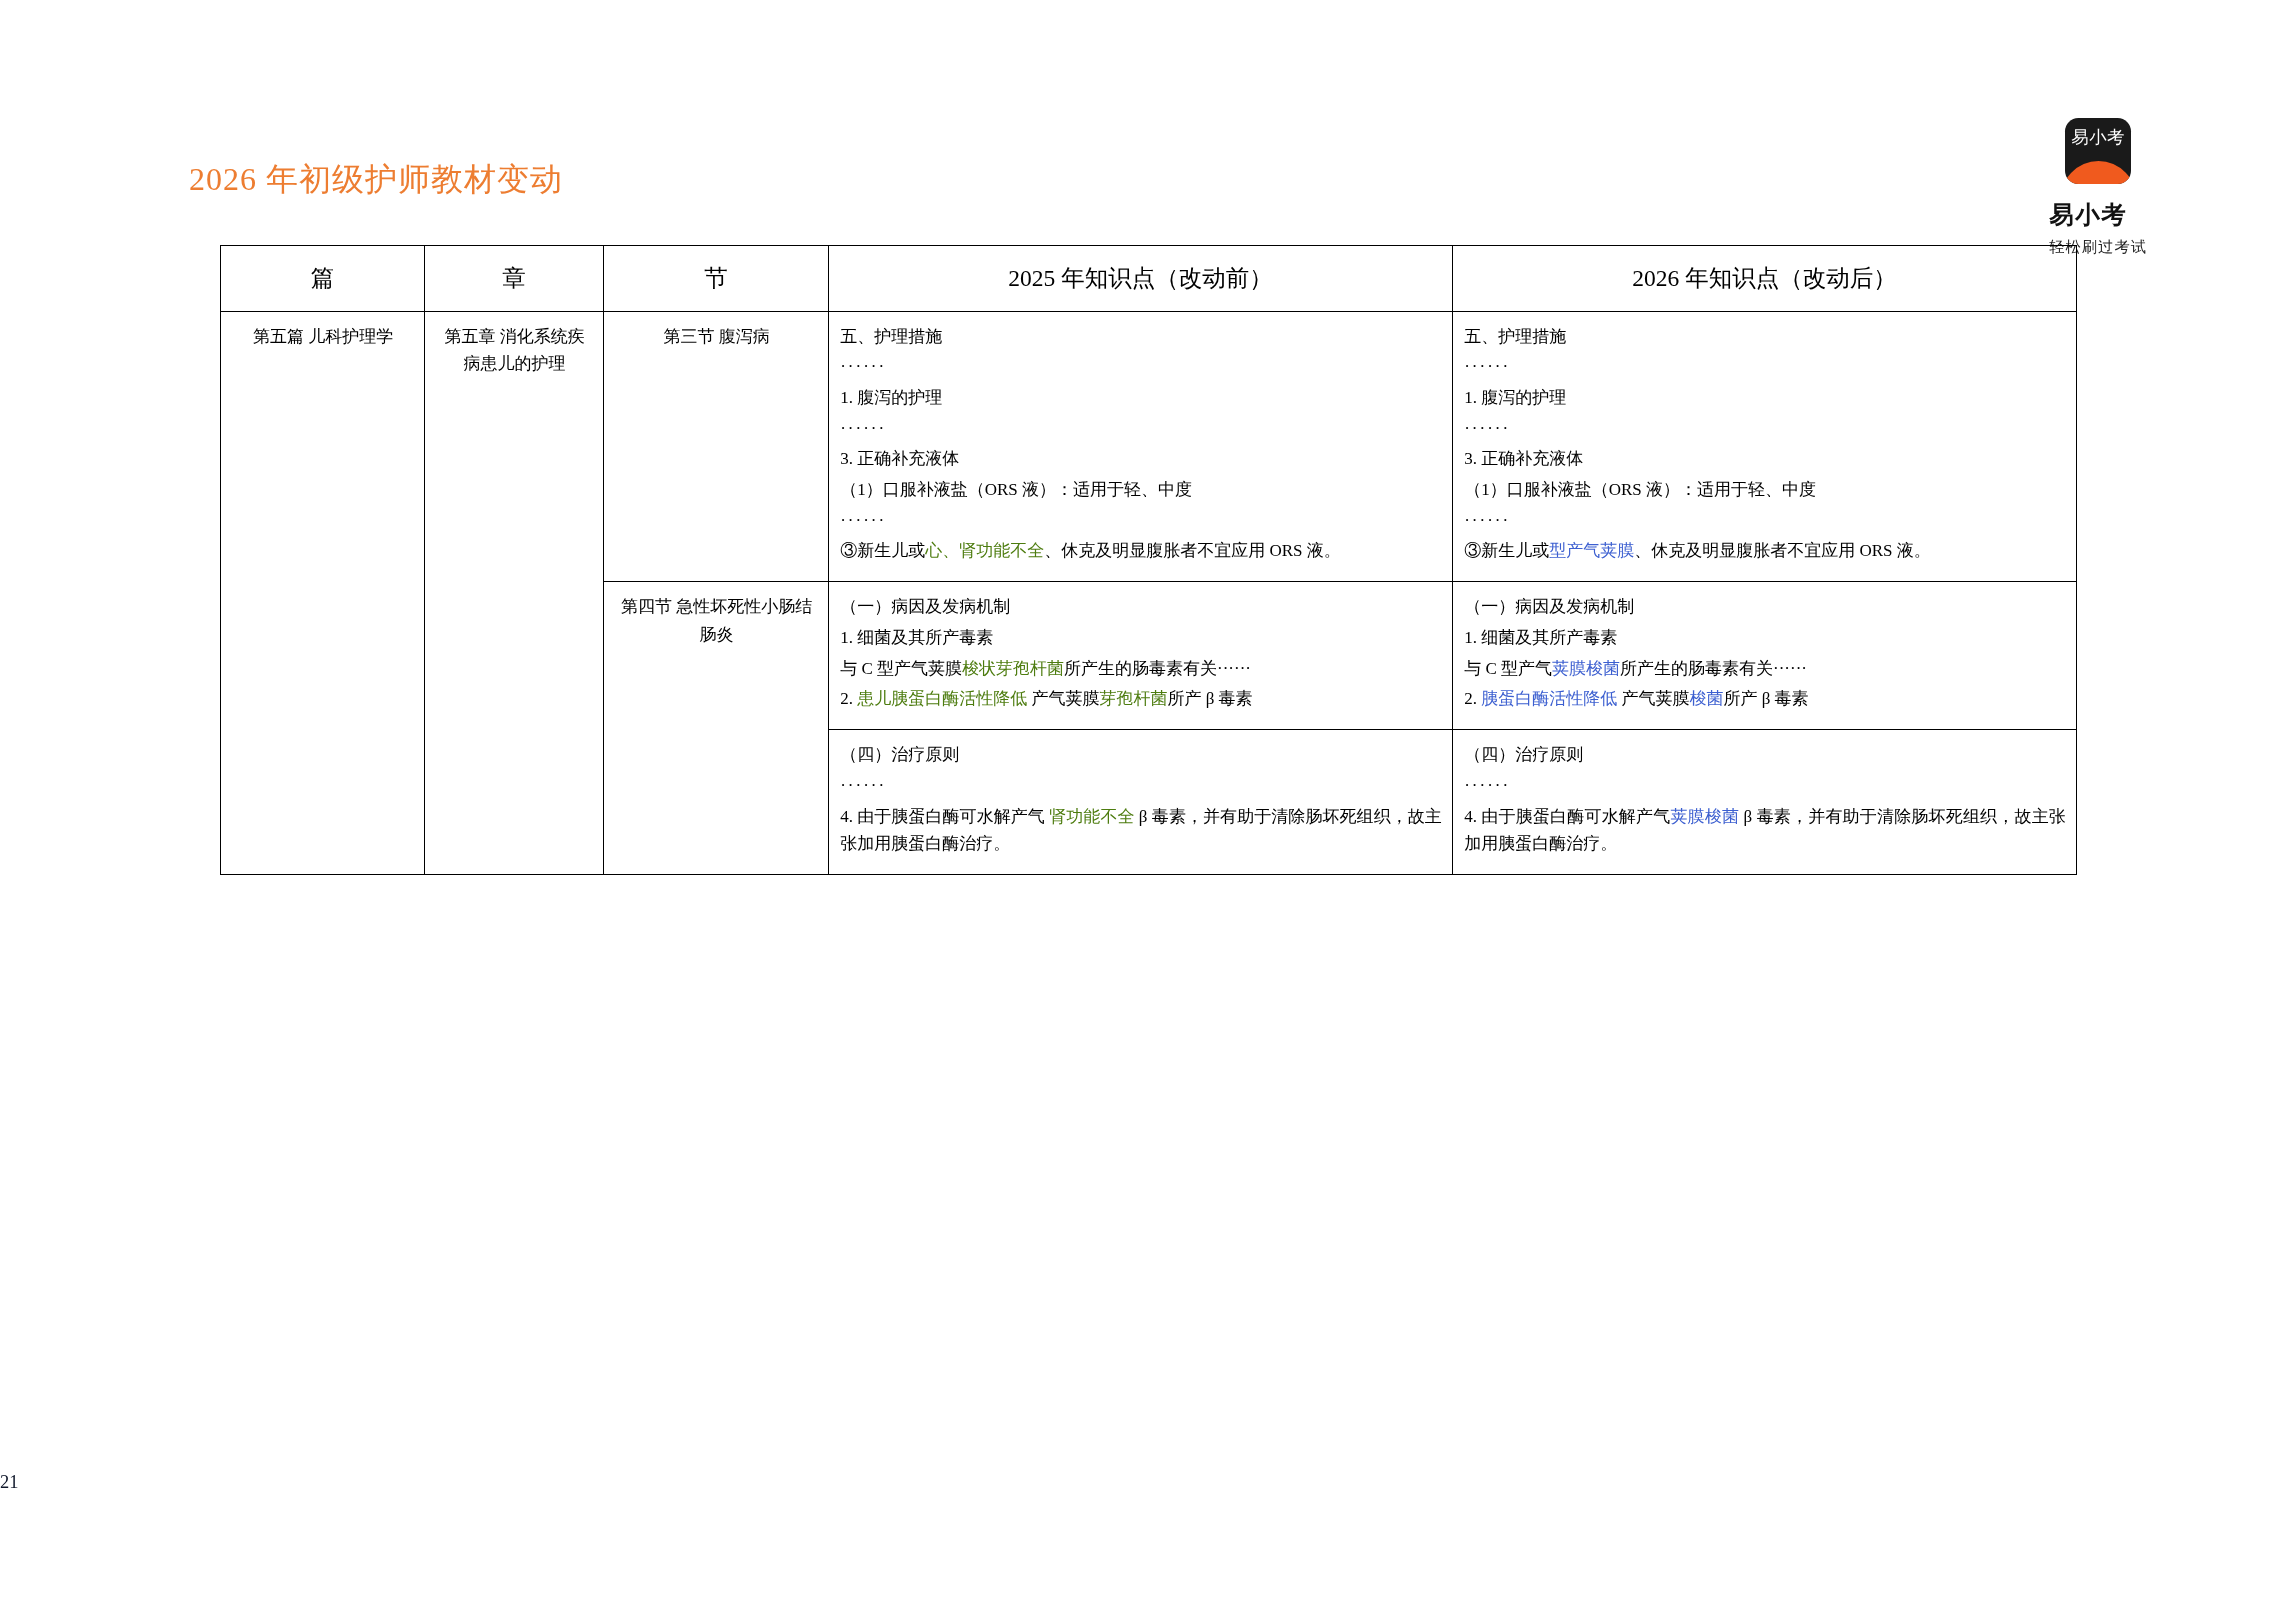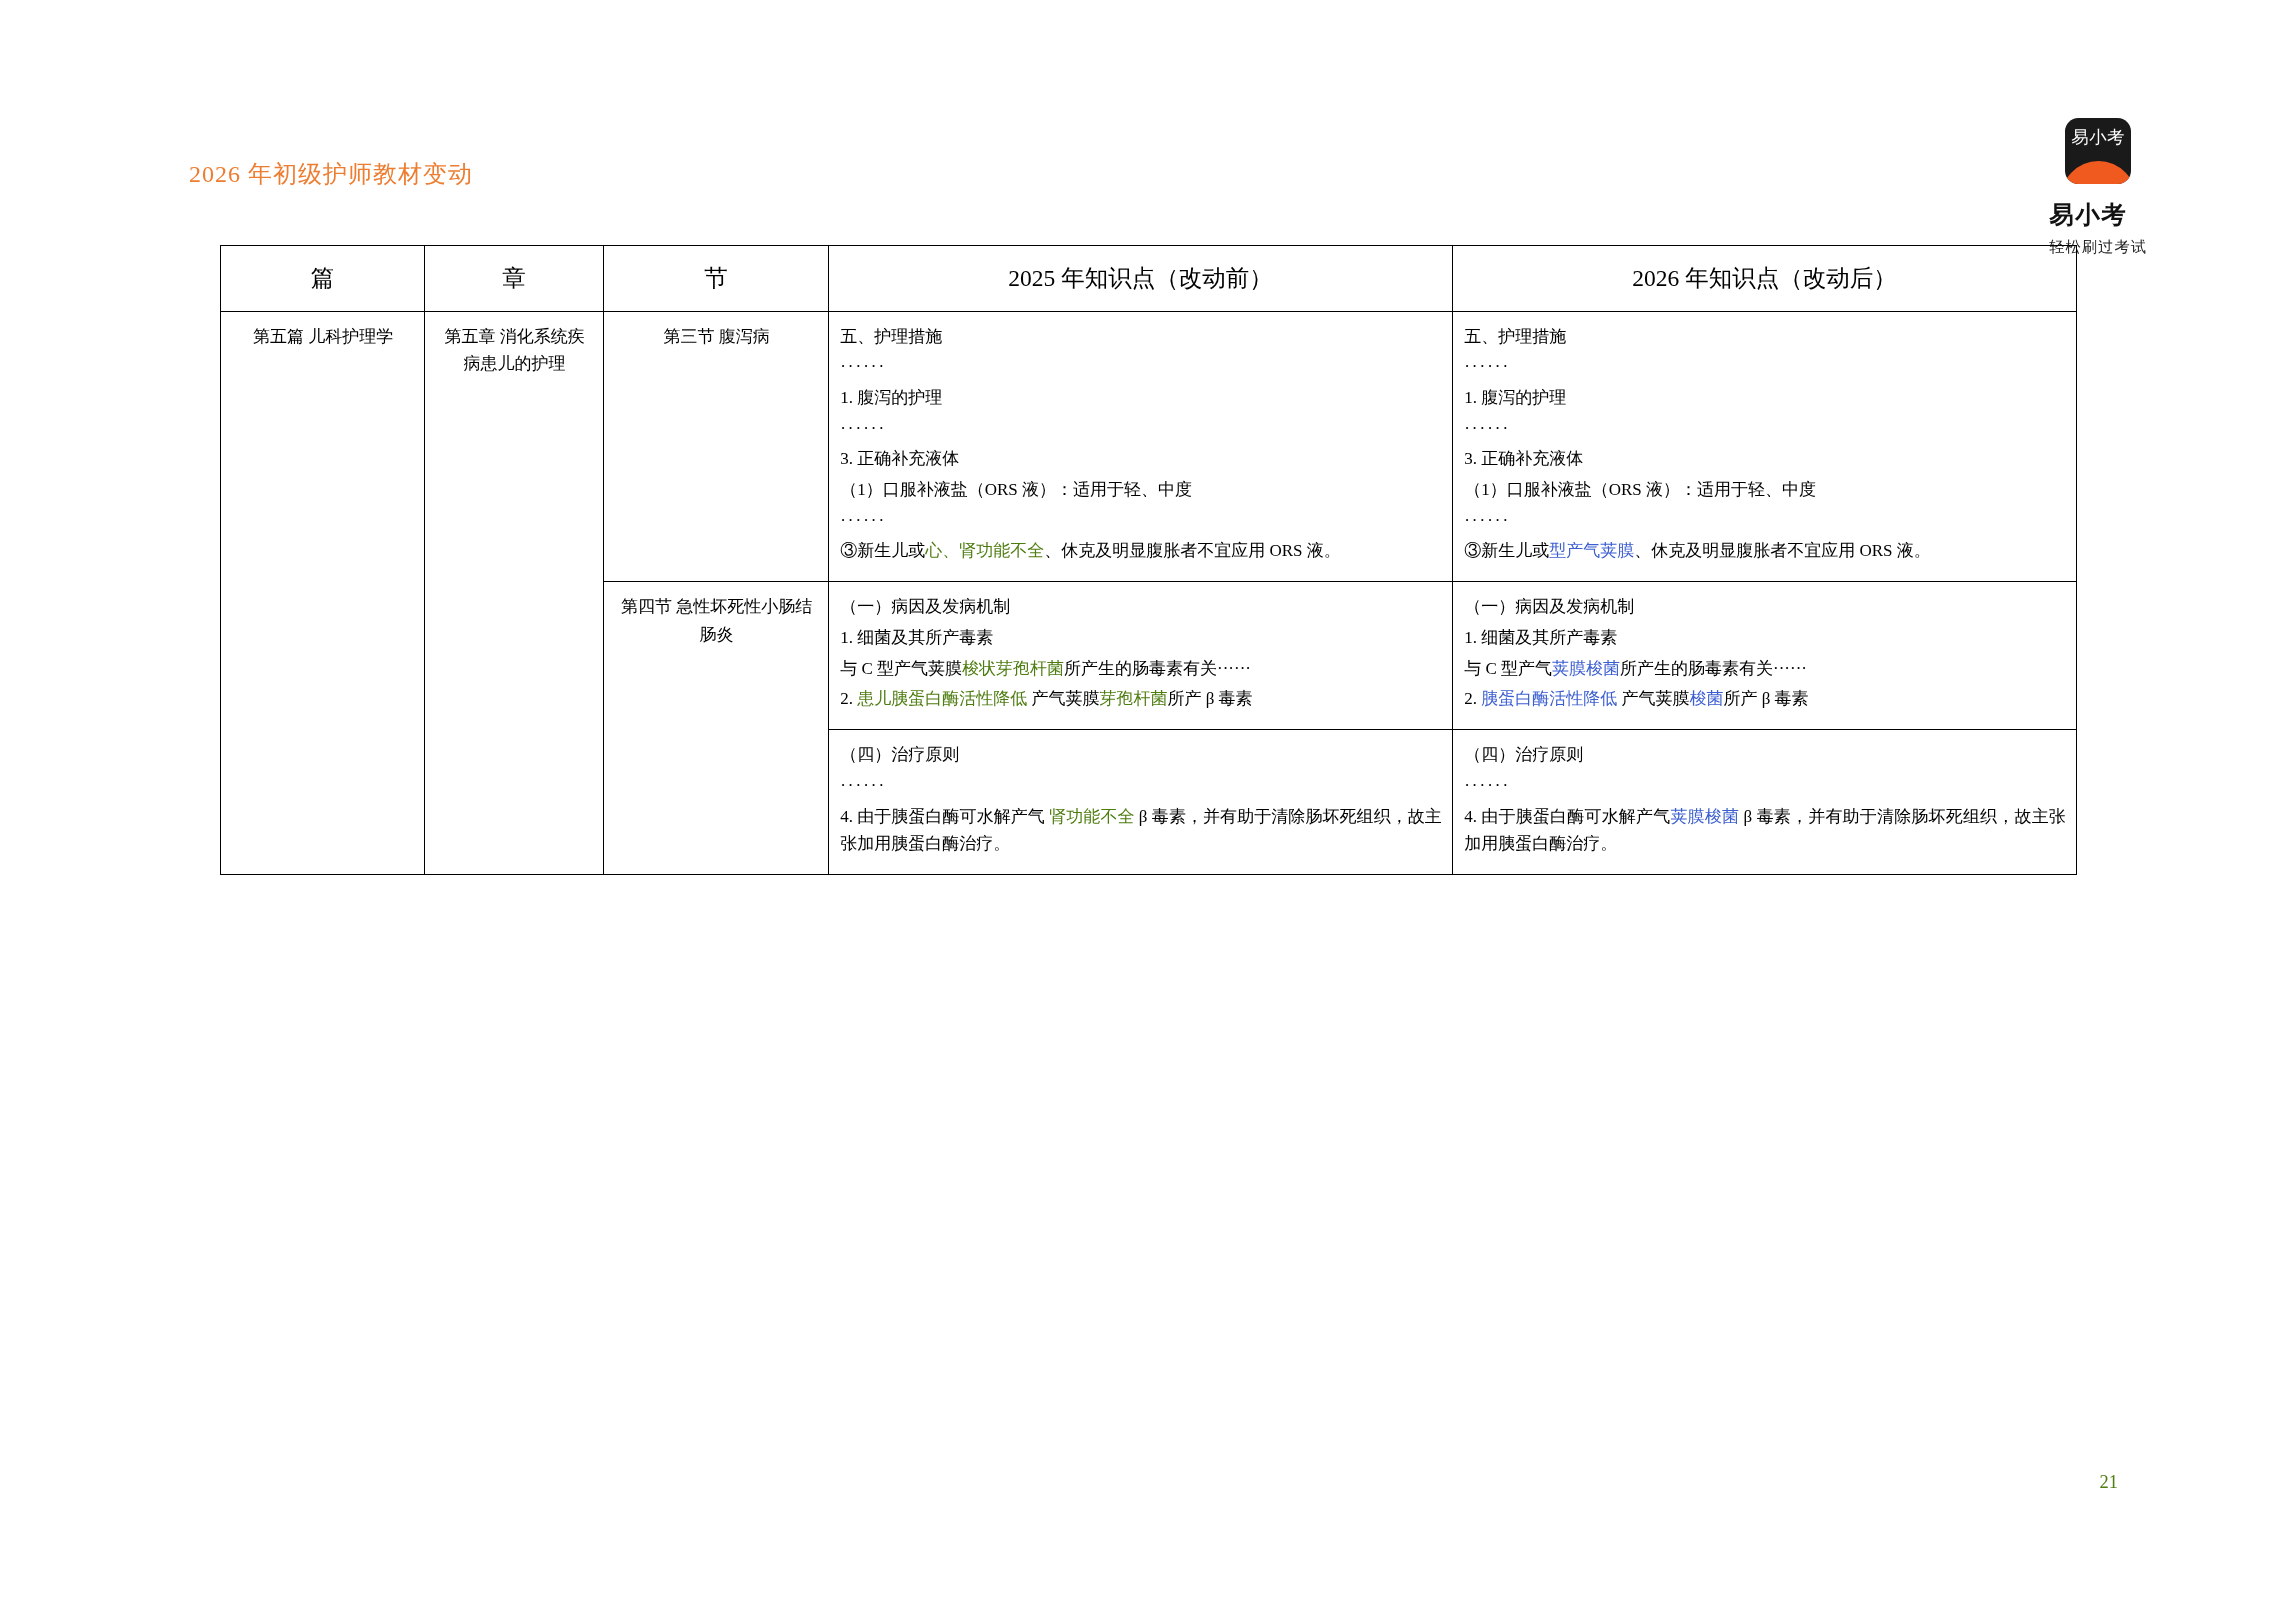--- a/index.html
+++ b/index.html
@@ -21,21 +21,21 @@
     position: absolute;
     top: 0;
     left: 0;
     width: 2295px;
     height: 240px;
   }
   .doc-title {
     position: absolute;
     left: 189px;
     top: 158px;
-    font-size: 24px;
+    font-size: 32px;
     color: #ED7D31;
     letter-spacing: 1px;
     white-space: nowrap;
     font-family: "Liberation Serif", serif;
   }
   .brand {
     position: absolute;
     right: 148px;
     top: 118px;
     display: flex;
@@ -143,23 +143,23 @@
 
   .red { color: #4d7c0f; }
   .blue { color: #3C5FD0; }
 
   
   .page-number {
     position: absolute;
     left: 0;
     top: 1472px;
     width: 2118px;
-    text-align: right;
+    text-align: left;
     font-size: 18.4px;
-    color: #4d7c0f;
+    color: #0f172a;
     font-family: "Liberation Serif", serif;
   }
 </style>
 </head>
 <body>
 
 <div class="page-header">
   <div class="doc-title">2026 年初级护师教材变动</div>
   <div class="brand">
     <div class="brand-logo">

